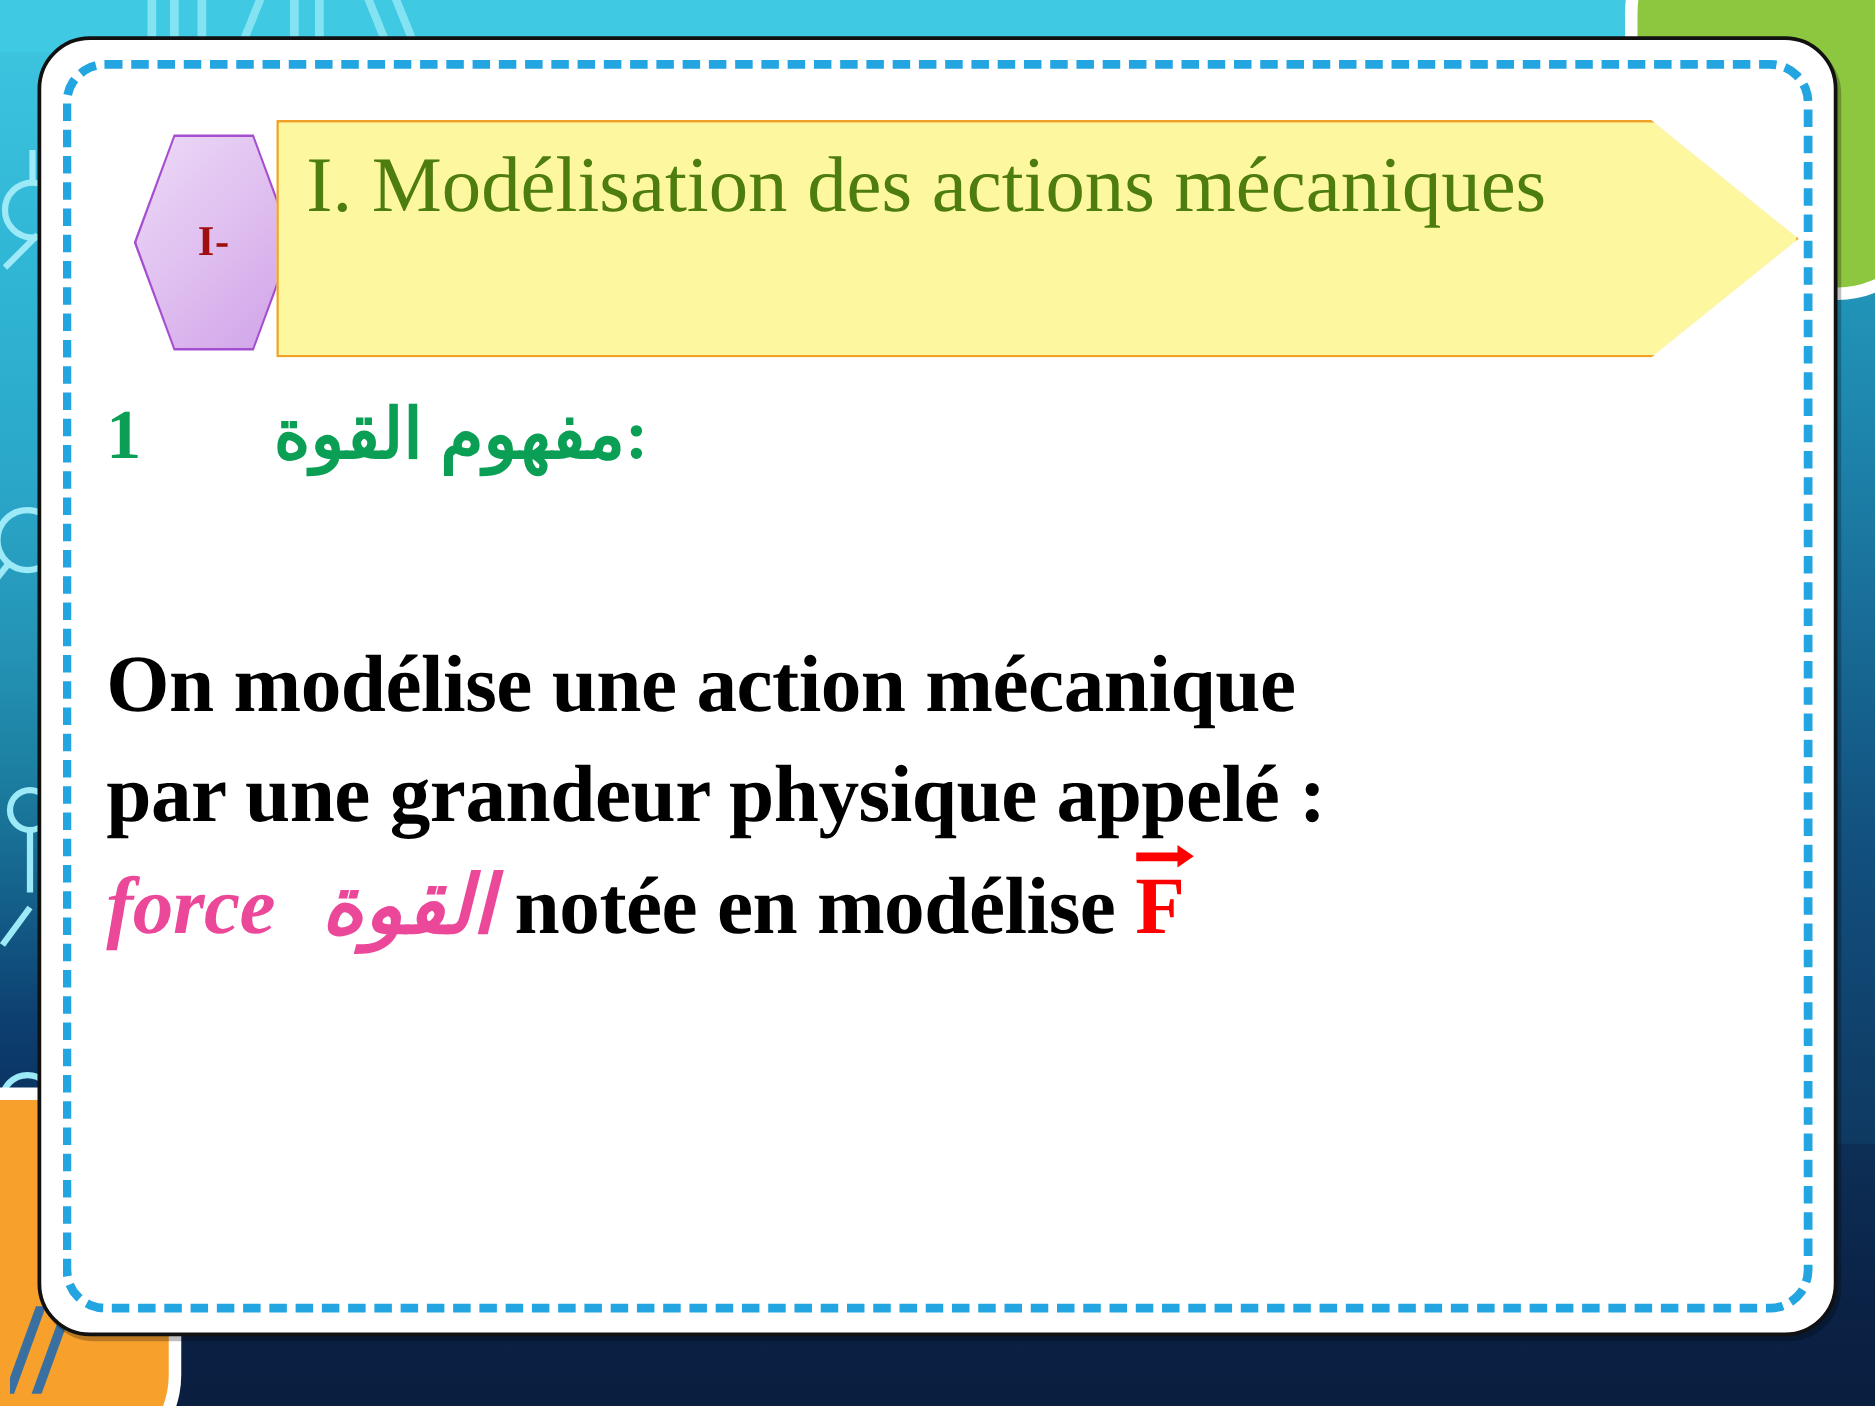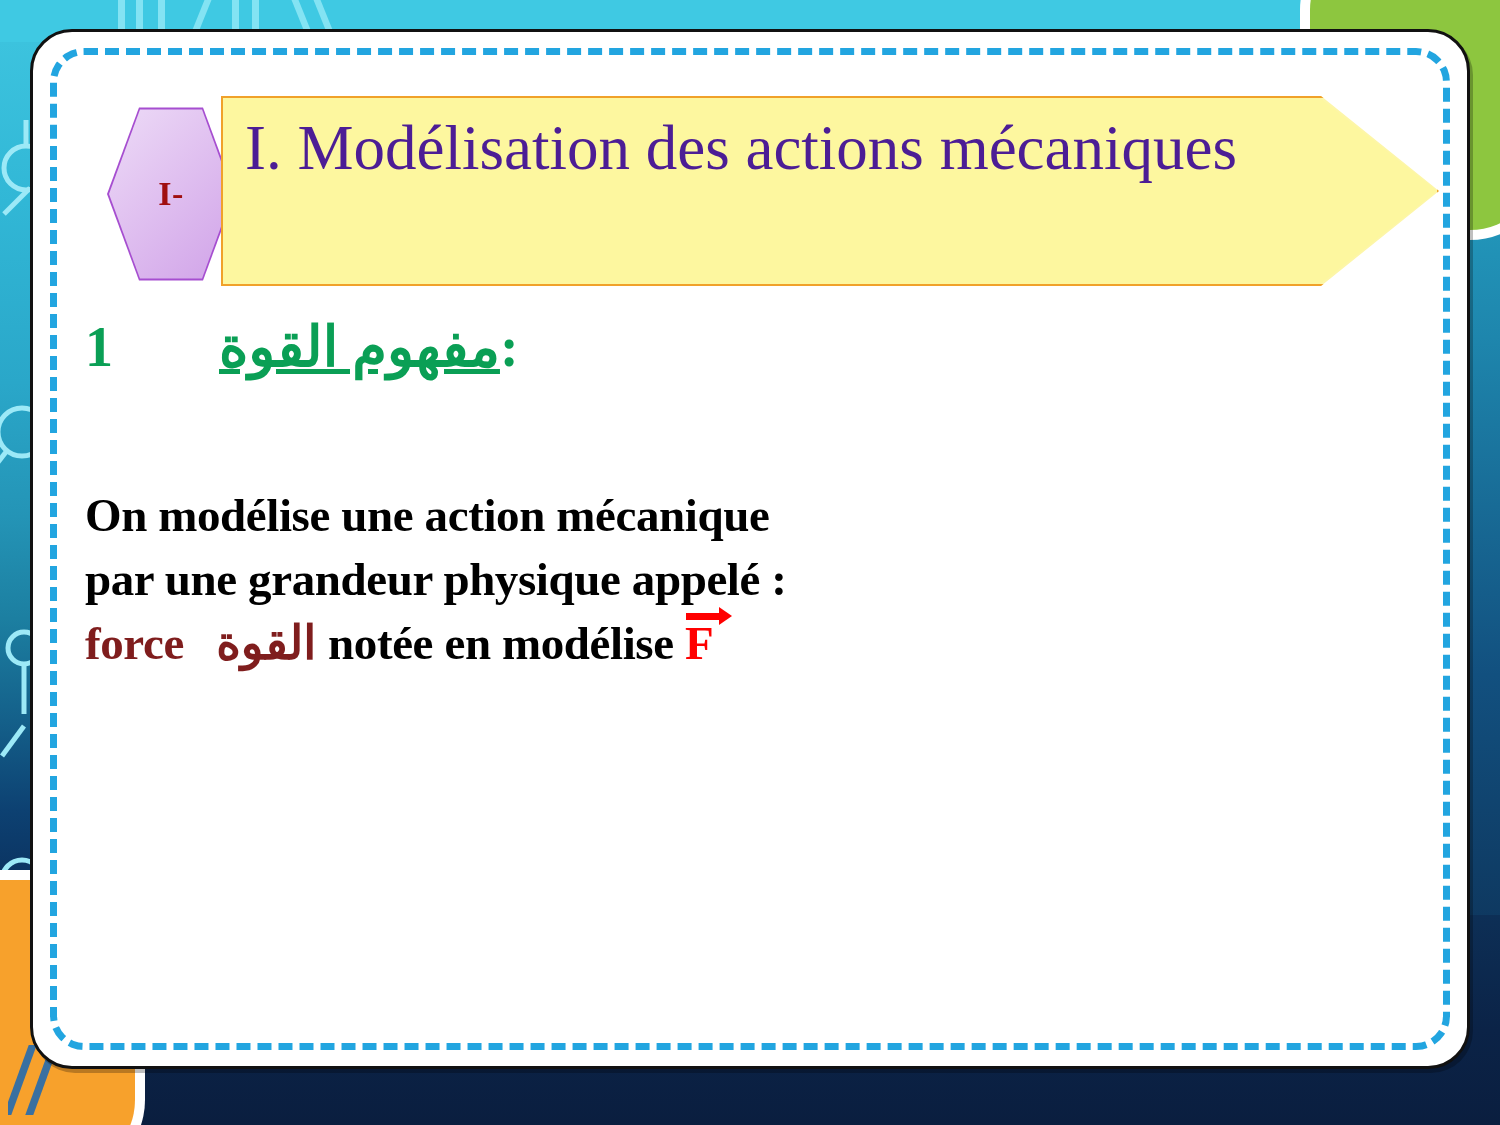--- a/index.html
+++ b/index.html
@@ -185,55 +185,55 @@
     background: #fdf79f;
     clip-path: polygon(0 0, calc(100% - 117px) 0, 100% 50%, calc(100% - 117px) 100%, 0 100%);
   }
   .banner-text {
     position: absolute;
     left: 164px; top: 16px;
     width: 1060px;
     font-family: "Liberation Serif", "DejaVu Serif", serif;
     font-size: 63px;
     line-height: 1.28;
-    color: #4c1d95;
+    color: #4d7c0f;
     white-space: pre-line;
   }
 
   
   .section-heading {
     position: absolute;
     left: 52px; top: 282px;
     width: 1340px;
     font-family: "Liberation Serif", "DejaVu Serif", serif;
     font-weight: bold;
     font-size: 56px;
     color: #0a9f55;
     display: flex;
     align-items: baseline;
     gap: 0;
     direction: ltr;
   }
   .section-num { min-width: 120px; display:inline-block; }
-  .section-ar { direction: rtl; unicode-bidi: isolate; margin-left: 14px; text-decoration: underline; }
+  .section-ar { direction: rtl; unicode-bidi: isolate; margin-left: 14px; }
 
   
   .body-block {
     position: absolute;
-    left: 52px; top: 452px;
+    left: 52px; top: 472px;
     width: 1350px;
     font-family: "Liberation Serif", "DejaVu Serif", serif;
     font-weight: bold;
-    font-size: 47px;
+    font-size: 65px;
     line-height: 1.36;
     color: #000000;
     letter-spacing: -0.4px;
   }
   .body-line { white-space: nowrap; }
-  .red { color: #7f1d1d; }
+  .red { color: #ec4899; font-style: italic; }
   .ar  { direction: rtl; unicode-bidi: isolate; margin-left: 21px; }
 
   
   .vecF {
     display: inline-block;
     position: relative;
     color: #ff0000;
     padding-top: 0;
   }
   .vecF .arrow {

